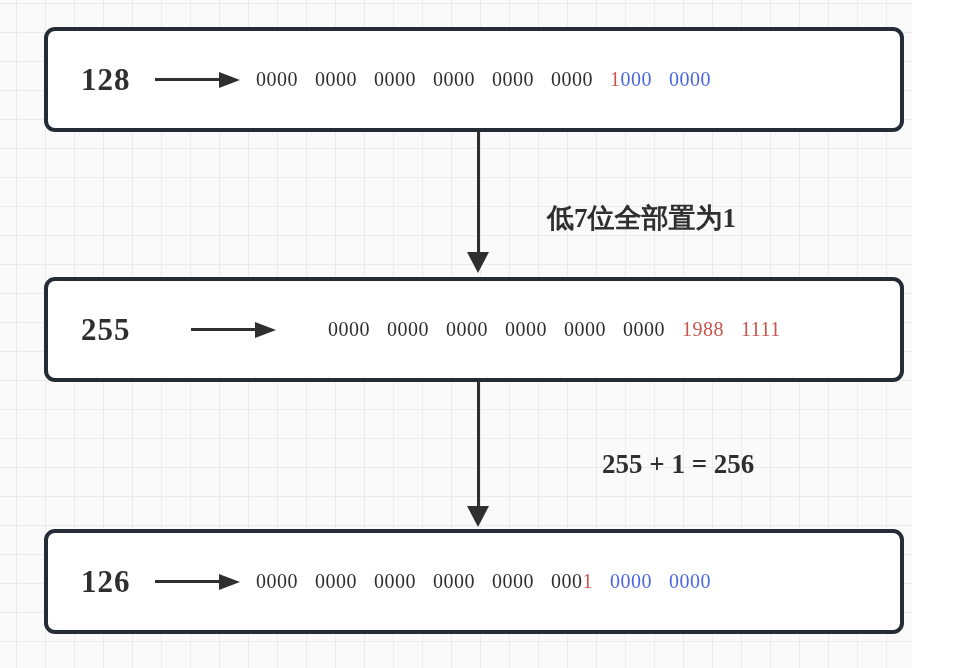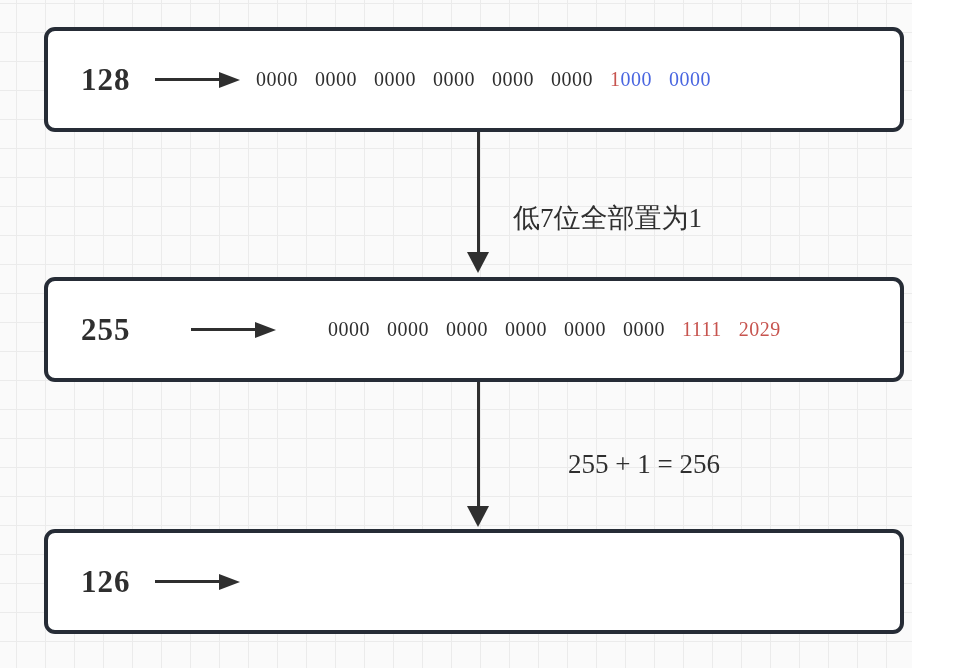--- a/index.html
+++ b/index.html
@@ -74,23 +74,24 @@
   }
   .vhead{
     width:0;height:0;
     border-left:11px solid transparent;
     border-right:11px solid transparent;
     border-top:21px solid var(--ink,#2f2f2f);
   }
   .alabel{
     position:absolute;
     font-size:27px;
-    font-weight:normal;
+    font-weight:bold;
     white-space:nowrap;
     color:var(--ink,#2f2f2f);
+    margin-left:34px;
   }
 </style>
 </head>
 <body>
 
 <div id="canvas">
 
   <div class="box" style="top:27px;">
     <span class="num">128</span>
     <span class="harrow">
@@ -105,30 +106,31 @@
     <div class="vhead"></div>
   </div>
   <div class="alabel" style="left:513px;top:200px;">低7位全部置为1</div>
 
   <div class="box" style="top:277px;gap:36px;">
     <span class="num">255</span>
     <span class="harrow">
         <span class="hline"></span>
         <span class="hhead"></span>
       </span>
-    <div class="bits"><span class="b-black">0000  0000  0000  0000  0000  0000  </span><span class="b-red">1111  2029</span><span class="b-blue"></span></div>
+    <div class="bits"><span class="b-black">0000  0000  0000  0000  0000  0000  </span><span class="b-red">1988  1111</span><span class="b-blue"></span></div>
   </div>
 
   <div class="varrow" style="left:466px;top:382px;height:145px;">
     <div class="vline"></div>
     <div class="vhead"></div>
   </div>
   <div class="alabel" style="left:568px;top:449px;">255 + 1 = 256</div>
 
   <div class="box" style="top:529px;">
     <span class="num">126</span>
     <span class="harrow">
         <span class="hline"></span>
         <span class="hhead"></span>
       </span>
+    <div class="bits"><span class="b-black">0000  0000  0000  0000  0000  000</span><span class="b-red">1</span><span class="b-blue">  0000  0000</span></div>
   </div>
 
 </div>
 
 </body></html>

